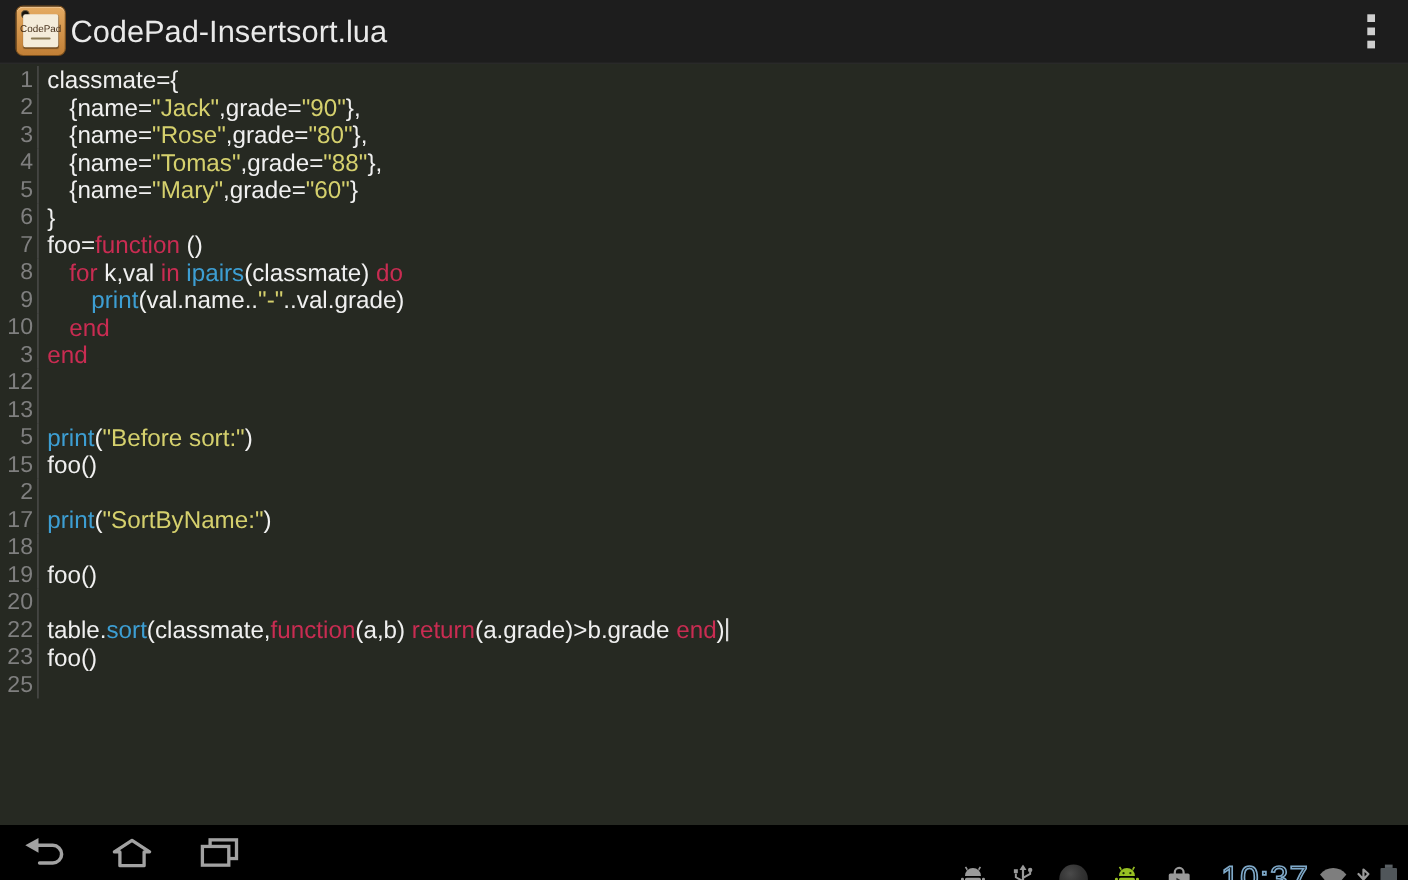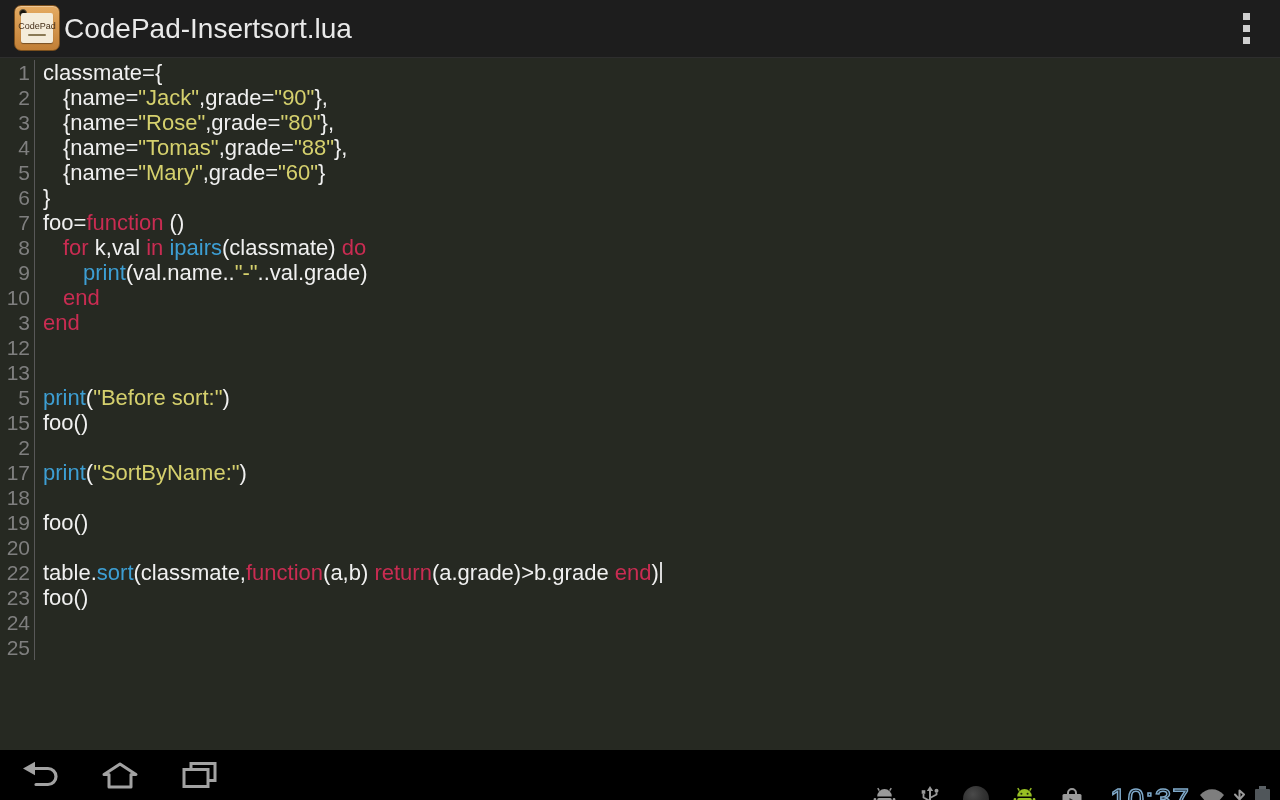--- a/index.html
+++ b/index.html
@@ -203,24 +203,20 @@
         <div class="ln">20</div>
         <div class="ct"></div>
       </div>
       <div class="row">
         <div class="ln">22</div>
         <div class="ct"><span>table.</span><span class="f">sort</span><span>(classmate,</span><span class="k">function</span><span>(a,b) </span><span class="k">return</span><span>(a.grade)&gt;b.grade </span><span class="k">end</span><span>)</span><span class="caret"></span></div>
       </div>
       <div class="row">
         <div class="ln">23</div>
         <div class="ct"><span>foo()</span></div>
-      </div>
-      <div class="row">
-        <div class="ln">24</div>
-        <div class="ct"></div>
       </div>
       <div class="row">
         <div class="ln">25</div>
         <div class="ct"></div>
       </div>
     </div>
 </div>
 
 <div class="navbar">
   <div class="nav-left">

